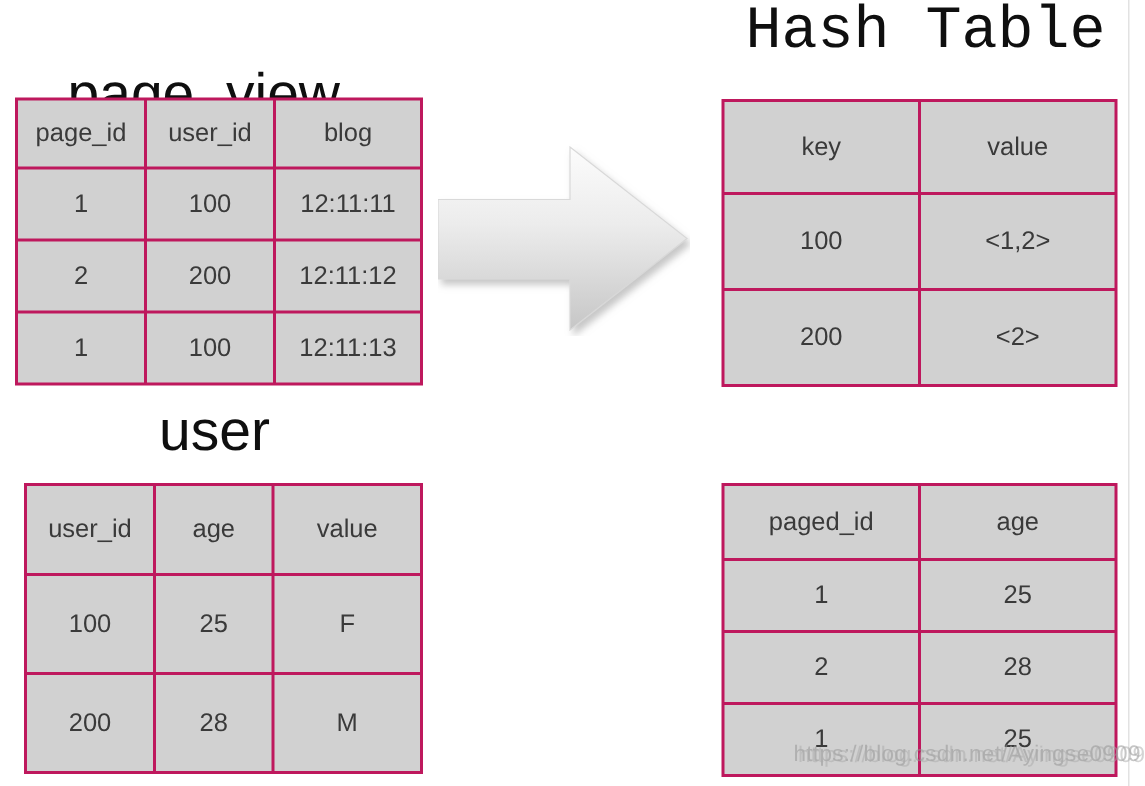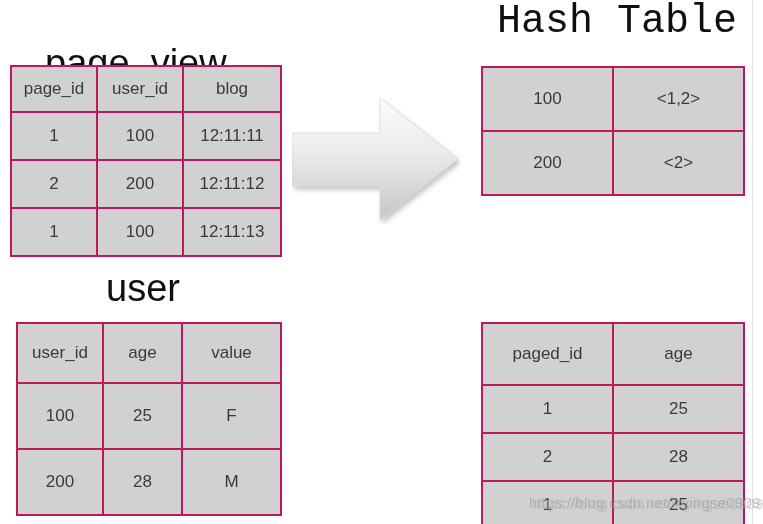--- a/index.html
+++ b/index.html
@@ -159,20 +159,24 @@
     <div class="title thin" style="position:relative; left:0; top:0; font-size:40px;font-family:Liberation Mono, monospace;">Hash Table</div>
   </div>
 
   <table class="tbl" id="tbl-hash" style="left:481px; top:66px; width:262px;">
     <colgroup>
       <col style="width:129px">
         <col style="width:129px">
     </colgroup>
     <tbody>
       <tr>
+        <td class="hdr" style="height:60px">key</td>
+        <td class="hdr">value</td>
+      </tr>
+      <tr>
         <td style="height:62px">100</td>
         <td>&lt;1,2&gt;</td>
       </tr>
       <tr>
         <td style="height:62px">200</td>
         <td>&lt;2&gt;</td>
       </tr>
     </tbody>
   </table>
 
@@ -206,21 +210,21 @@
   </table>
 
 
   <table class="tbl" id="tbl-pv-users" style="left:481px; top:322px; width:262px;">
     <colgroup>
       <col style="width:129px">
         <col style="width:129px">
     </colgroup>
     <tbody>
       <tr>
-        <td class="hdr" style="height:60px">paged_id</td>
+        <td class="hdr" style="height:48px">paged_id</td>
         <td class="hdr">age</td>
       </tr>
       <tr>
         <td style="height:46px">1</td>
         <td>25</td>
       </tr>
       <tr>
         <td style="height:46px">2</td>
         <td>28</td>
       </tr>

